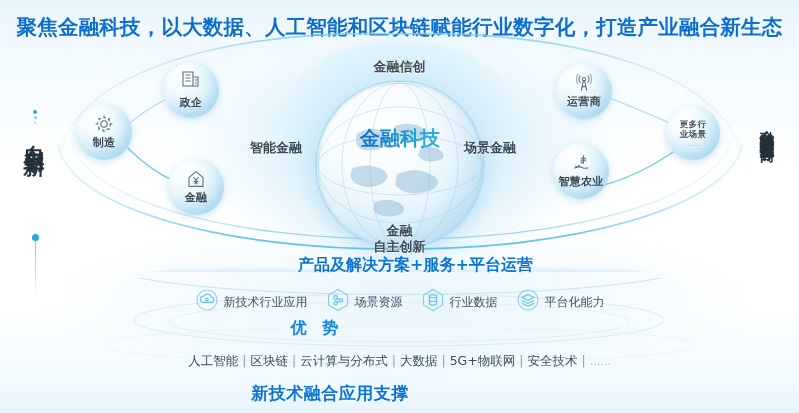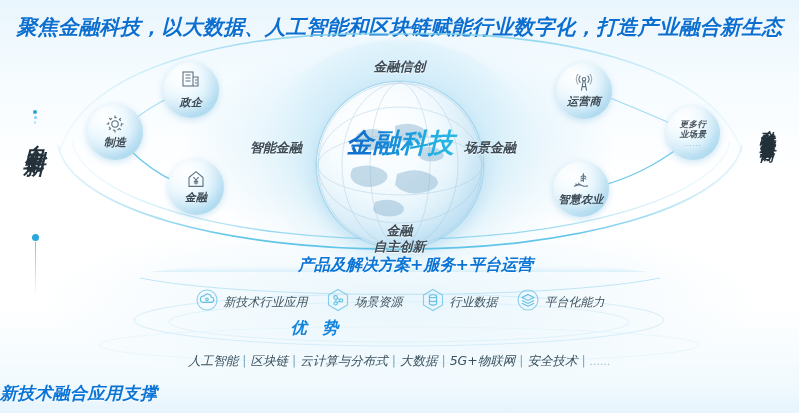--- a/index.html
+++ b/index.html
@@ -6,21 +6,20 @@
   body{
     width:799px;height:413px;overflow:hidden;
     font-family:"DejaVu Sans","Liberation Sans",sans-serif;
     background:#ffffff;
   }
   #stage{position:relative;width:799px;height:413px;overflow:hidden;
     background:
       radial-gradient(ellipse 300px 160px at 399px 150px, rgba(186,226,245,.75) 0%, rgba(208,236,249,.45) 45%, rgba(255,255,255,0) 72%),
       radial-gradient(ellipse 520px 120px at 399px 300px, rgba(214,238,250,.55) 0%, rgba(255,255,255,0) 70%),
       linear-gradient(180deg,#e9f5fc 0%,#f4fbff 16%,#ffffff 42%,#ffffff 74%,#f2fafe 92%,#e7f4fc 100%);
-    font-style: italic;
   }
 
   
   .headline{
     position:absolute;left:0;top:13px;width:799px;text-align:center;
     font-size:20.5px;font-weight:bold;letter-spacing:.2px;
     color:#0c6fd0;
     text-shadow:0 1px 0 rgba(255,255,255,.8);
     white-space:nowrap;
   }
@@ -45,21 +44,21 @@
     position:absolute;left:317px;top:82px;width:166px;height:166px;border-radius:50%;
     background:
       radial-gradient(circle at 36% 28%, #ffffff 0%, #f6fcff 32%, #e3f3fb 60%, #cfe9f7 82%, #bfe0f2 100%);
     box-shadow:0 0 0 1.5px rgba(140,205,235,.55), 0 4px 18px rgba(120,185,220,.35), inset -8px -10px 26px rgba(150,205,235,.45), inset 8px 8px 22px rgba(255,255,255,.9);
     overflow:hidden;
   }
   .globe svg{position:absolute;left:0;top:0;}
 
   .globe-label{
     position:absolute;left:317px;top:125px;width:166px;text-align:center;
-    font-size:27px;font-weight:bold;white-space:nowrap;letter-spacing:0px;
+    font-size:20px;font-weight:bold;white-space:nowrap;letter-spacing:0px;
     background:linear-gradient(100deg,#0a5fc0 0%,#1277d2 32%,#1fa8e0 62%,#35c6ea 100%);
     -webkit-background-clip:text;background-clip:text;color:transparent;
     text-shadow:none;
   }
 
   .ring-lbl{
     position:absolute;font-size:13px;font-weight:bold;color:#3c4a55;white-space:nowrap;
     text-shadow:0 1px 1px rgba(255,255,255,.9);
   }
   .ring-top{left:0;top:58px;width:799px;text-align:center;}
@@ -74,25 +73,25 @@
     background:radial-gradient(circle at 34% 26%, #ffffff 0%, #f2fbff 28%, #ddf1fb 55%, #c3e6f6 82%, #b3dcf1 100%);
     box-shadow:inset -4px -5px 12px rgba(140,200,230,.5), inset 4px 4px 10px rgba(255,255,255,.95), 0 2px 7px rgba(130,190,225,.4);
     display:flex;flex-direction:column;align-items:center;justify-content:center;
   }
   .node .ico{display:block;line-height:0;margin-bottom:1px;}
   .node .txt{font-size:11px;font-weight:bold;color:#3d4a55;white-space:nowrap;letter-spacing:.3px;}
   .node .txt.sm{font-size:8.5px;line-height:10px;font-weight:bold;color:#46535e;text-align:center;}
   .node .dots{font-size:6px;color:#7aa8c0;letter-spacing:1px;margin-top:1px;}
 
   #node-zhengqi{left:163px;top:62px;width:56px;height:56px;gap:6px;}
-  #node-zhizao {left:87px;top:104px;width:56px;height:56px;}
+  #node-zhizao {left:76px;top:104px;width:56px;height:56px;}
   #node-jinrong{left:168px;top:159px;width:56px;height:56px;}
   #node-yunying{left:556px;top:63px;width:56px;height:56px;}
   #node-more   {left:666px;top:106px;width:54px;height:54px;}
-  #node-nongye {left:553px;top:161px;width:56px;height:56px;}
+  #node-nongye {left:553px;top:143px;width:56px;height:56px;}
 
   
   .vert{
     position:absolute;writing-mode:vertical-rl;text-orientation:upright;
     font-weight:bold;white-space:nowrap;
   }
   #vert-left{left:20px;top:128px;font-size:21px;color:#23313b;letter-spacing:3px;}
   #vert-right{left:757px;top:118px;font-size:14.5px;color:#23313b;letter-spacing:1.5px;}
   .dotcol{position:absolute;left:31px;width:8px;text-align:center;}
   .dotcol i{display:block;border-radius:50%;margin:2px auto;background:#4fbbe6;}
@@ -117,21 +116,21 @@
   }
 
   
   .techrow{
     position:absolute;left:0;top:353px;width:799px;text-align:center;
     font-size:12.5px;color:#38505e;white-space:nowrap;
   }
   .techrow .sep{color:#79a7bd;margin:0 4px;}
   .techrow .el{color:#9dbfd0;font-size:11px;}
   .bottomline{
-    position:absolute;left:0;top:382px;width:660px;
+    position:absolute;left:0;top:382px;width:660px;text-align:center;
     font-size:17px;font-weight:bold;color:#0a74d6;letter-spacing:.5px;white-space:nowrap;
     text-shadow:0 1px 0 rgba(255,255,255,.8);
   }
 </style>
 </head>
 <body>
 
 <div id="stage">
 
   <div class="headline">聚焦金融科技，以大数据、人工智能和区块链赋能行业数字化，打造产业融合新生态</div>

